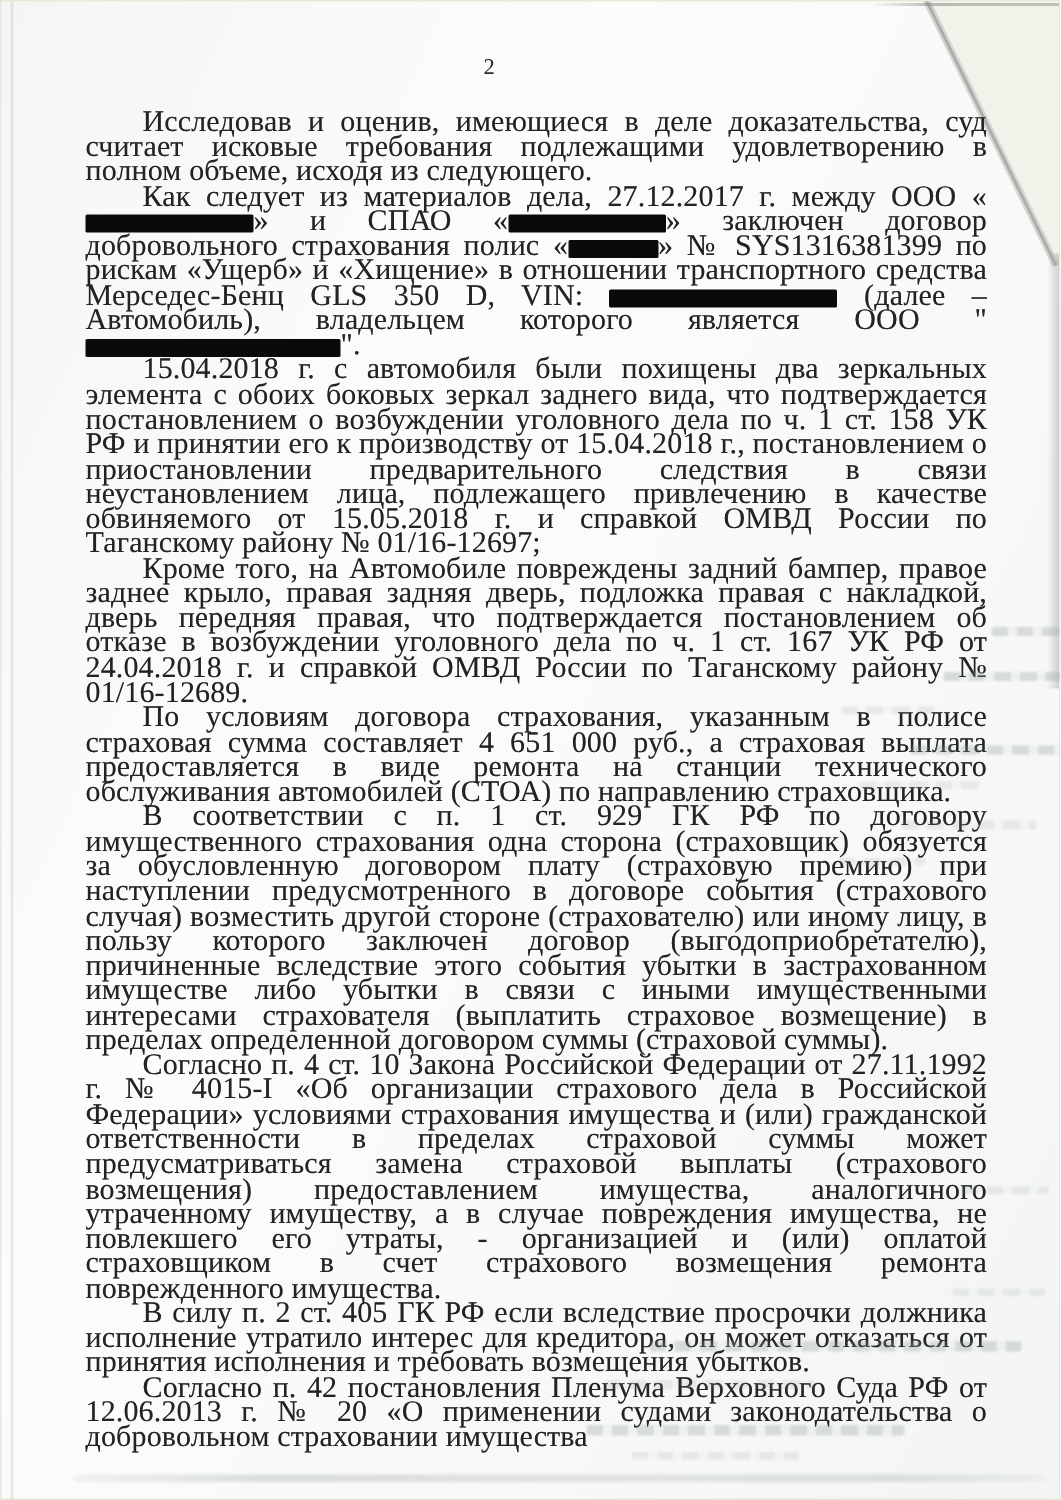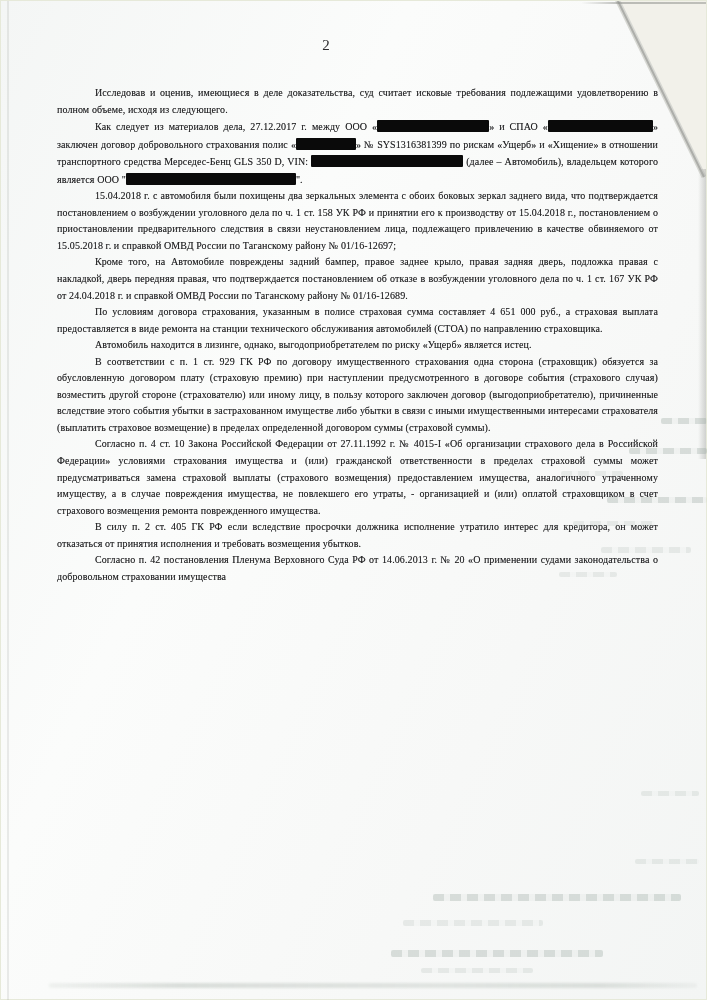--- a/index.html
+++ b/index.html
@@ -31,22 +31,22 @@
   .top-edge-line{
     position:absolute;top:1px;right:0;width:125px;height:2px;
     background:linear-gradient(to right, rgba(140,142,138,0), rgba(140,142,138,0.55) 30%, rgba(140,142,138,0.5));
   }
   .page-number{
     position:absolute;top:36px;left:0;right:55px;
     text-align:center;
     font-size:15px;color:#2a2a2c;
   }
   .doc-body{
-    position:absolute;top:84px;left:56px;width:601px;
-    font-size:10px;line-height:16.55px;
+    position:absolute;top:72px;left:56px;width:601px;
+    font-size:20px;line-height:16.55px;
     color:#232325;
     text-align:justify;
     letter-spacing:0.1px;
     text-shadow:0 0 0.4px rgba(45,45,48,0.5);
   }
   .doc-body p{
     margin:0;
     text-indent:38px;
   }
   .redact{
@@ -90,25 +90,24 @@
   <div class="right-edge-shade"></div>
 
   <div class="page-number">2</div>
 
   <div class="doc-body" id="doc-body">
       <p>Исследовав и оценив, имеющиеся в деле доказательства, суд считает исковые требования подлежащими удовлетворению в полном объеме, исходя из следующего.</p>
       <p>Как следует из материалов дела, 27.12.2017 г. между ООО «<span class="redact" style="width: 112px; background: rgb(10, 10, 10);"></span>» и СПАО «<span class="redact" style="width: 105px; background: rgb(10, 10, 10);"></span>» заключен договор добровольного страхования полис «<span class="redact" style="width: 60px; background: rgb(10, 10, 10);"></span>» № SYS1316381399 по рискам «Ущерб» и «Хищение» в отношении транспортного средства Мерседес-Бенц GLS 350 D, VIN: <span class="redact" style="width: 152px; background: rgb(10, 10, 10);"></span> (далее – Автомобиль), владельцем которого является ООО "<span class="redact" style="width: 170px; background: rgb(10, 10, 10);"></span>".</p>
       <p>15.04.2018 г. с автомобиля были похищены два зеркальных элемента с обоих боковых зеркал заднего вида, что подтверждается постановлением о возбуждении уголовного дела по ч. 1 ст. 158 УК РФ и принятии его к производству от 15.04.2018 г., постановлением о приостановлении предварительного следствия в связи неустановлением лица, подлежащего привлечению в качестве обвиняемого от 15.05.2018 г. и справкой ОМВД России по Таганскому району № 01/16-12697;</p>
       <p>Кроме того, на Автомобиле повреждены задний бампер, правое заднее крыло, правая задняя дверь, подложка правая с накладкой, дверь передняя правая, что подтверждается постановлением об отказе в возбуждении уголовного дела по ч. 1 ст. 167 УК РФ от 24.04.2018 г. и справкой ОМВД России по Таганскому району № 01/16-12689.</p>
       <p>По условиям договора страхования, указанным в полисе страховая сумма составляет 4 651 000 руб., а страховая выплата предоставляется в виде ремонта на станции технического обслуживания автомобилей (СТОА) по направлению страховщика.</p>
-      <p>Автомобиль находится в лизинге, однако, выгодоприобретателем по риску «Ущерб» является истец.</p>
       <p>В соответствии с п. 1 ст. 929 ГК РФ по договору имущественного страхования одна сторона (страховщик) обязуется за обусловленную договором плату (страховую премию) при наступлении предусмотренного в договоре события (страхового случая) возместить другой стороне (страхователю) или иному лицу, в пользу которого заключен договор (выгодоприобретателю), причиненные вследствие этого события убытки в застрахованном имуществе либо убытки в связи с иными имущественными интересами страхователя (выплатить страховое возмещение) в пределах определенной договором суммы (страховой суммы).</p>
       <p>Согласно п. 4 ст. 10 Закона Российской Федерации от 27.11.1992 г. № 4015-I «Об организации страхового дела в Российской Федерации» условиями страхования имущества и (или) гражданской ответственности в пределах страховой суммы может предусматриваться замена страховой выплаты (страхового возмещения) предоставлением имущества, аналогичного утраченному имуществу, а в случае повреждения имущества, не повлекшего его утраты, - организацией и (или) оплатой страховщиком в счет страхового возмещения ремонта поврежденного имущества.</p>
       <p>В силу п. 2 ст. 405 ГК РФ если вследствие просрочки должника исполнение утратило интерес для кредитора, он может отказаться от принятия исполнения и требовать возмещения убытков.</p>
-      <p>Согласно п. 42 постановления Пленума Верховного Суда РФ от 14.06.2013 г. № 20 «О применении судами законодательства о добровольном страховании имущества</p>
+      <p>Согласно п. 42 постановления Пленума Верховного Суда РФ от 12.06.2013 г. № 20 «О применении судами законодательства о добровольном страховании имущества</p>
     </div>
 
   <div class="bleed" style="left:660px;top:417px;width:46px;height:6px;"></div>
   <div class="bleed" style="left:628px;top:447px;width:78px;height:6px;"></div>
   <div class="bleed light" style="left:560px;top:470px;width:62px;height:5px;"></div>
   <div class="bleed" style="left:606px;top:496px;width:100px;height:6px;"></div>
   <div class="bleed light" style="left:572px;top:520px;width:82px;height:5px;"></div>
   <div class="bleed light" style="left:600px;top:546px;width:90px;height:6px;"></div>
   <div class="bleed light" style="left:558px;top:571px;width:58px;height:5px;"></div>
   <div class="bleed light" style="left:640px;top:790px;width:58px;height:5px;"></div>

